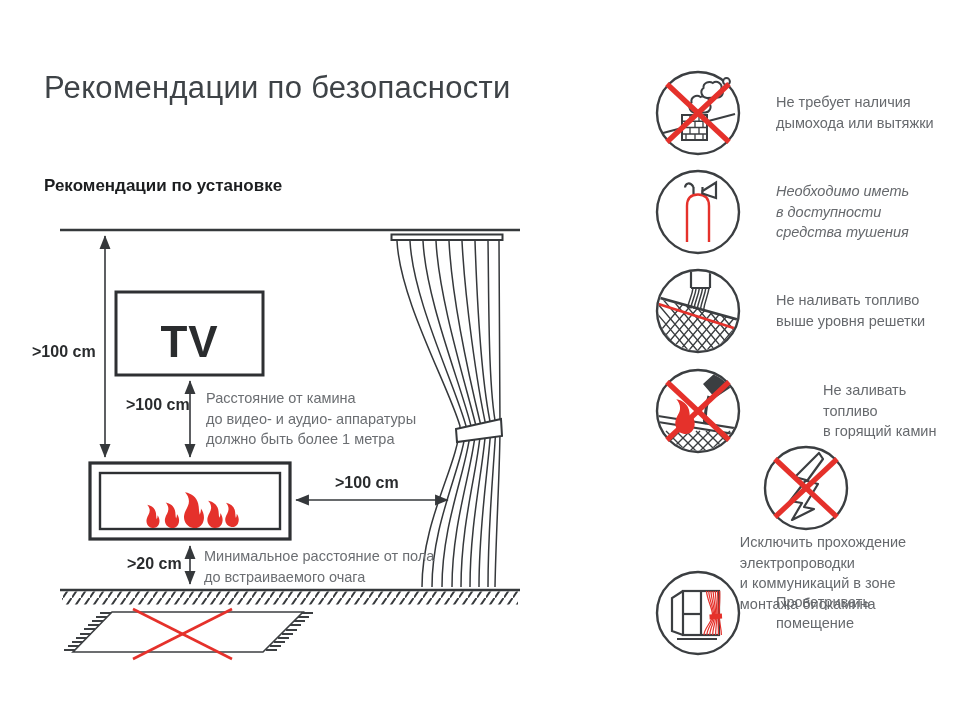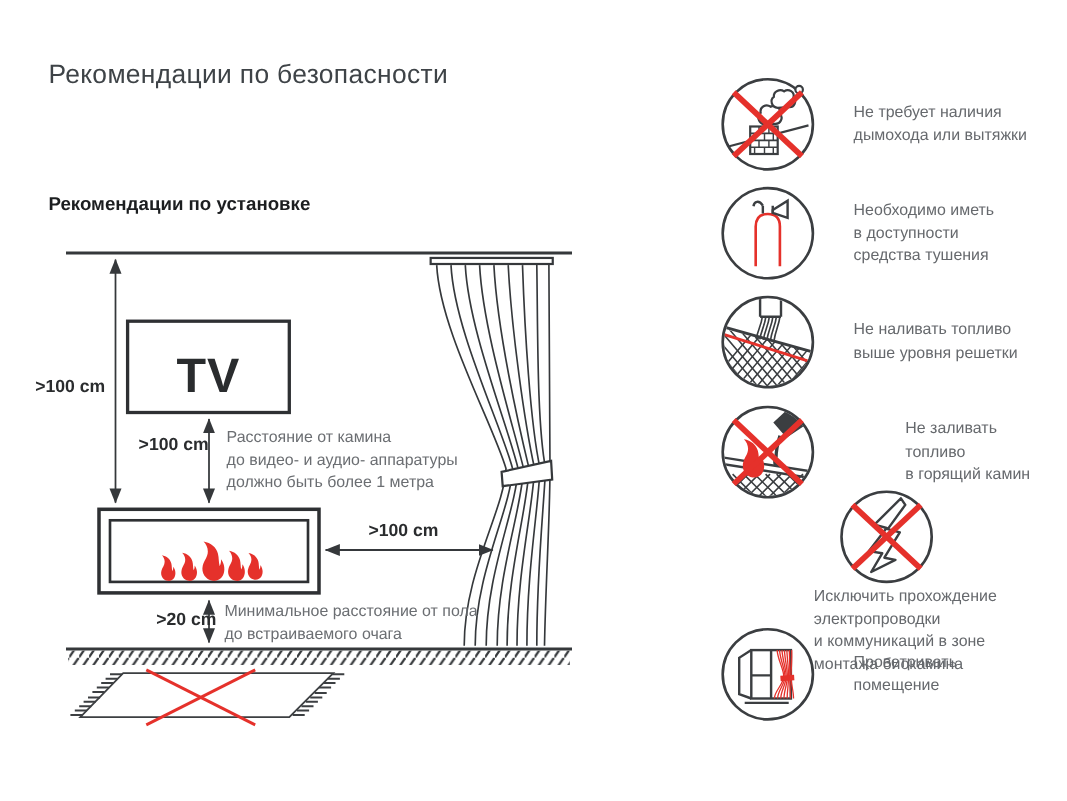--- a/index.html
+++ b/index.html
@@ -1,33 +1,33 @@
 <!DOCTYPE html>
 <html><head>
 <meta charset="utf-8">
 <style>
   html,body{margin:0;padding:0;background:#fff;}
   .page{position:relative;width:970px;height:728px;background:#fff;overflow:hidden;
         font-family:"Liberation Sans",sans-serif;}
   .abs{position:absolute;}
-  .title{left:44px;top:54px;font-size:24px;font-weight:400;color:#3e4347;letter-spacing:.3px;}
+  .title{left:44px;top:70px;font-size:31px;font-weight:400;color:#3e4347;letter-spacing:.3px;}
   .subtitle{left:44px;top:176px;font-size:17px;font-weight:700;color:#1c1e20;}
   .diagram-svg{position:absolute;left:0;top:0;width:970px;height:728px;}
   .tv-label{left:116px;top:292px;width:147px;height:99px;display:flex;align-items:center;
             justify-content:center;font-size:44px;font-weight:700;color:#2a2c2e;letter-spacing:1px;}
   .measure{font-size:16px;font-weight:700;color:#2a2c2e;white-space:nowrap;}
   #m-ceiling{left:32px;top:343px;}
   #m-tv{left:126px;top:396px;}
   #m-curtain{left:335px;top:474px;}
-  #m-floor{left:127px;top:555px;margin-left:15px;}
+  #m-floor{left:127px;top:555px;}
   .note{font-size:14.5px;color:#6b6e72;line-height:1.42;white-space:pre-line;}
   #note-tv{left:206px;top:388px;}
   #note-floor{left:204px;top:546px;}
   .rule-row{position:absolute;left:654px;width:304px;height:88px;display:flex;align-items:center;}
-  #rule-1{top:69px;} #rule-2{top:168px;} #rule-3{top:267px;}
+  #rule-1{top:69px;} #rule-2{top:168px;font-style:italic;} #rule-3{top:267px;}
   #rule-4{top:367px;gap:47px;} #rule-5{top:444px;flex-direction:column;} #rule-6{top:569px;}
   .rule-icon{width:88px;height:88px;flex:0 0 88px;}
   .rule-text{margin-left:34px;font-size:14.5px;color:#66696d;line-height:1.42;white-space:pre-line;}
 </style>
 </head>
 <body>
 
 <div class="page">
 
   <div class="abs title">Рекомендации по безопасности</div>

